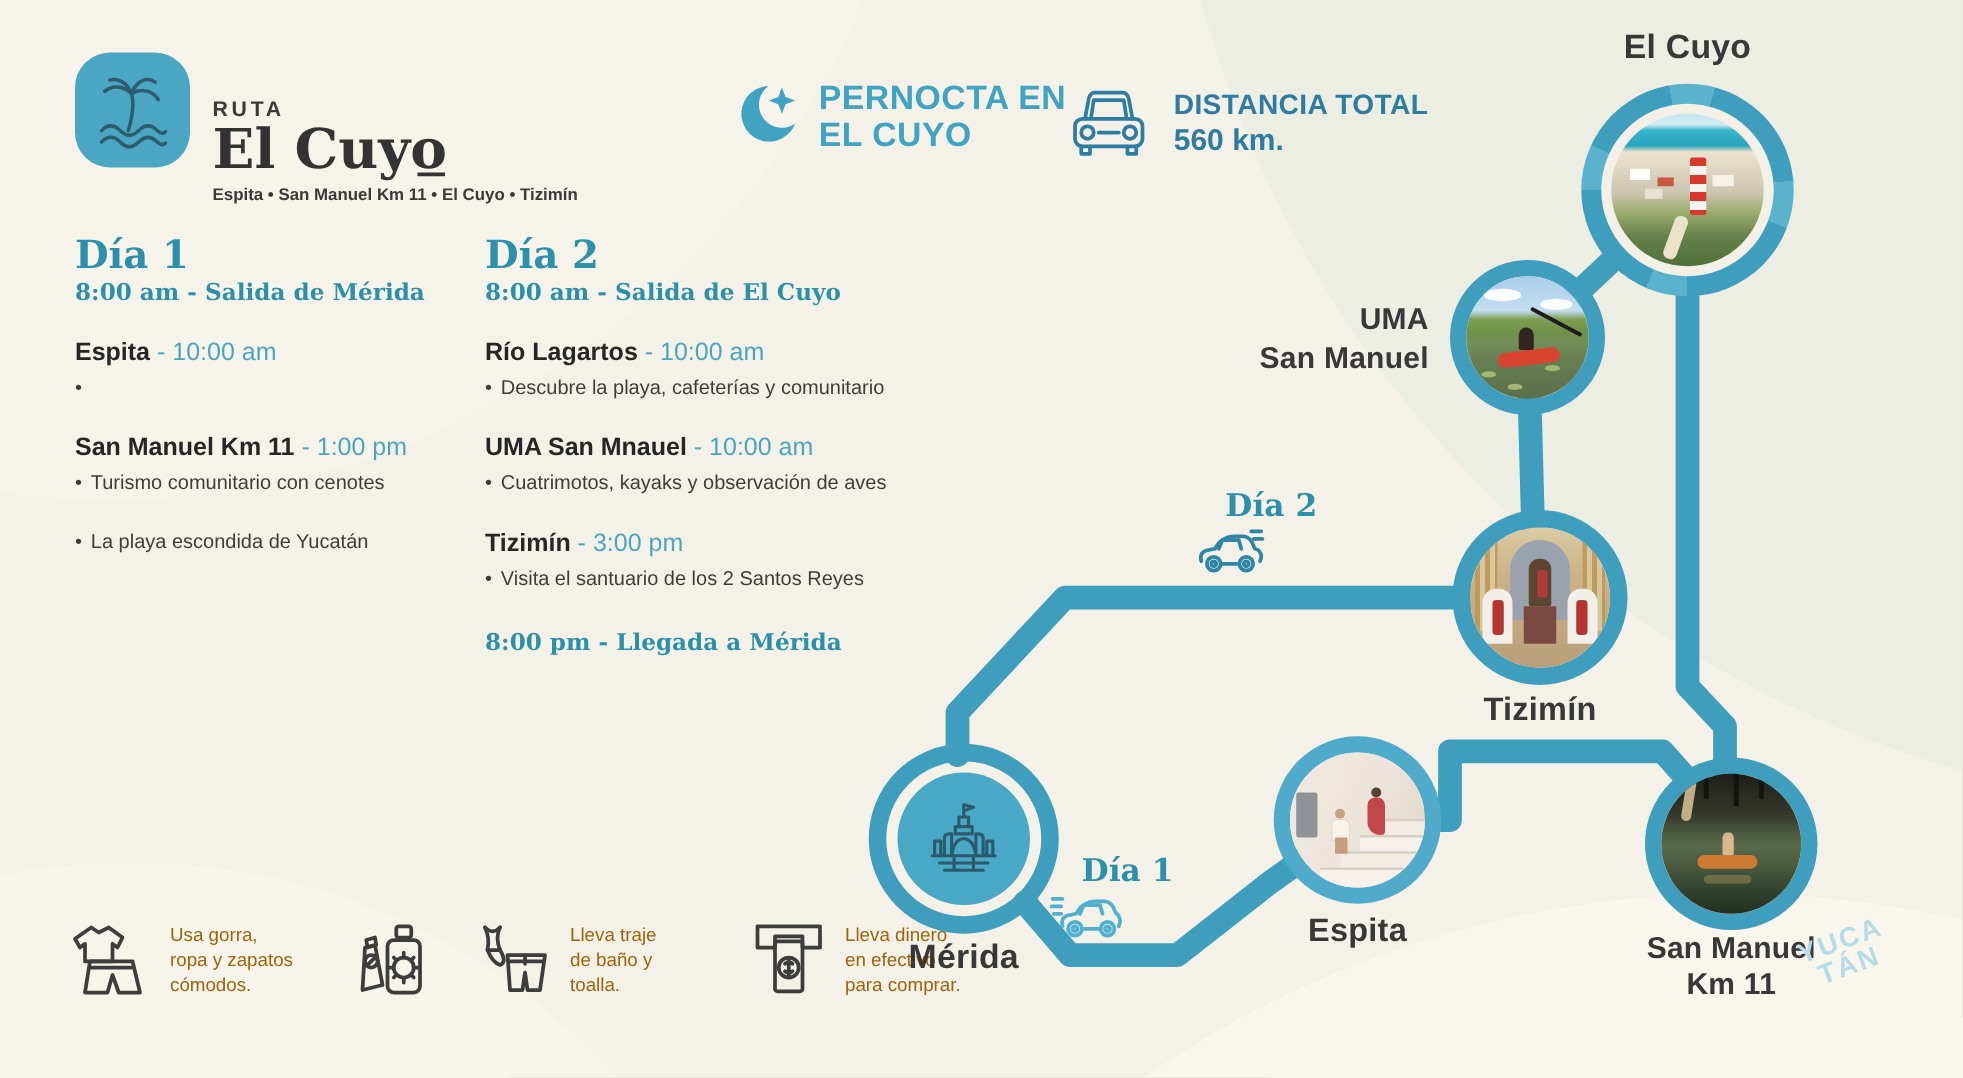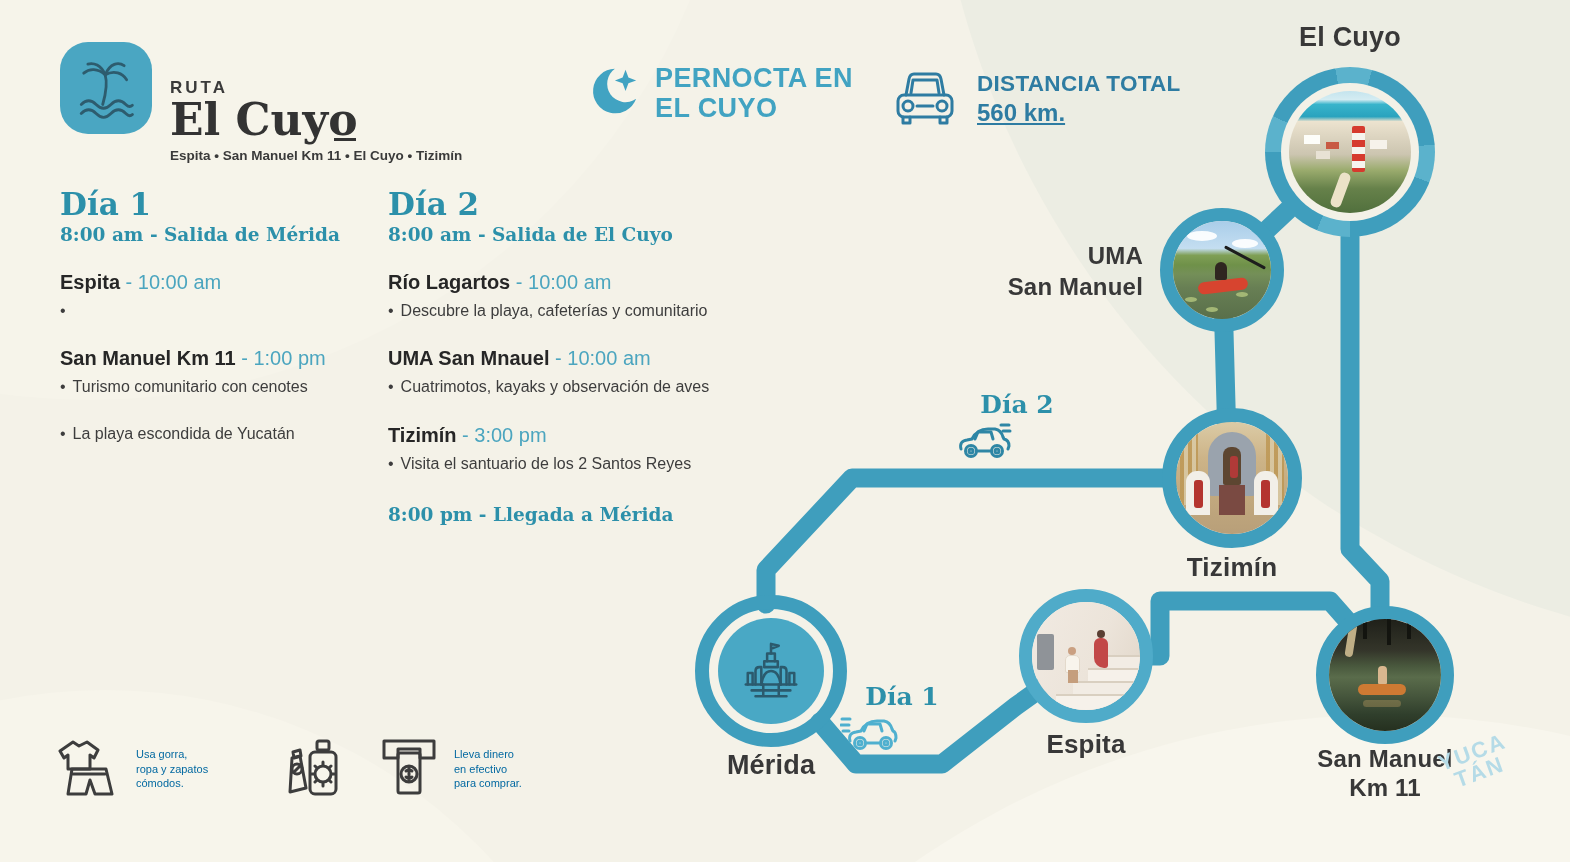--- a/index.html
+++ b/index.html
@@ -19,41 +19,41 @@
   .logo-mark{left:60px;top:42px;width:92px;height:92px;border-radius:28px;background:#4aa6c2;
              display:grid;place-items:center;}
   .logo-text{left:170px;top:58px;}
   .logo-kicker{font-size:17px;font-weight:700;letter-spacing:3px;color:#3a3a3a;margin-top:20px;}
   .logo-title{font-family:"DejaVu Serif",serif;font-weight:700;font-size:44px;line-height:1.02;color:#333;position:relative;display:inline-block;}
   .logo-title::after{content:"";position:absolute;right:2px;bottom:2px;width:22px;height:3px;background:#333;}
   .logo-subtitle{font-size:13.5px;font-weight:700;color:#3a3a3a;margin-top:5px;}
 
   .pernocta{left:583px;top:64px;display:flex;gap:14px;align-items:flex-start;}
   .pernocta-text{font-size:27px;font-weight:800;color:#41a3c2;line-height:1.1;letter-spacing:.4px;}
-  .distance{left:893px;top:70px;display:flex;gap:20px;align-items:center;}
+  .distance{left:855px;top:70px;display:flex;gap:20px;align-items:center;}
   .distance-text div:first-child{font-size:22.5px;font-weight:700;color:#2e7ca2;letter-spacing:.3px;}
-  .distance-text div:last-child{font-size:24px;font-weight:800;color:#2e7ca2;margin-top:2px;text-decoration:underline;}
+  .distance-text div:last-child{font-size:24px;font-weight:800;color:#2e7ca2;margin-top:2px;}
 
   
   .day-col{width:322px;}
   .day1-col{left:60px;top:188px;}
   .day2-col{left:388px;top:188px;}
   .day-title{font-family:"DejaVu Serif",serif;font-weight:700;font-size:31px;color:#2c90aa;line-height:1.05;}
   .day-departure,.day-arrival{font-family:"DejaVu Serif",serif;font-weight:700;font-size:18.5px;color:#2c90aa;margin-top:3px;}
   .stop{margin-top:25px;}
   .stop-head{font-size:20px;line-height:1.2;}
   .stop-name{font-weight:700;color:#262626;}
   .stop-time{font-weight:400;color:#4ba5bf;}
   .stop-note{display:flex;gap:7px;font-size:16px;color:#3d3d3d;margin-top:6px;line-height:1.35;}
   .day-arrival{margin-top:30px;}
 
   
   .tips{left:52px;top:736px;display:flex;gap:36px;align-items:center;}
   .tip{display:flex;gap:14px;align-items:center;}
-  .tip-text{font-size:11px;color:#0369a1;line-height:1.32;white-space:pre-line;width:108px;}
+  .tip-text{font-size:15px;color:#a16207;line-height:1.32;white-space:pre-line;width:108px;}
 
   
   .node{border-radius:50%;box-sizing:border-box;display:grid;place-items:center;background:transparent;}
   .ring{border:13px solid #3f9ebd;}
   .photo{border-radius:50%;overflow:hidden;position:relative;width:100%;height:100%;}
   .photo span{position:absolute;display:block;}
 
   .node-elcuyo{left:1265px;top:67px;width:170px;height:170px;border-radius:50%;display:grid;place-items:center;
     background:conic-gradient(from 15deg,#3f9ebd 0 70deg,#5bb2cc 70deg 96deg,#3f9ebd 96deg 165deg,#5bb2cc 165deg 188deg,#3f9ebd 188deg 255deg,#5bb2cc 255deg 280deg,#3f9ebd 280deg 335deg,#5bb2cc 335deg 360deg);}
   .node-elcuyo .gapring{width:138px;height:138px;border-radius:50%;background:#f3f1e7;display:grid;place-items:center;}
@@ -278,20 +278,35 @@
             <path d="M13.5 36.5 L20.5 29.5"></path>
           <rect x="30" y="16" width="26" height="42" rx="5"></rect>
           <rect x="37" y="5" width="12" height="9" rx="2"></rect>
           <circle cx="43" cy="38" r="8"></circle>
           <path d="M43 26 L43 29 M43 47 L43 50 M31.5 38 L34.5 38 M51.5 38 L54.5 38 M35 30 L37 32 M49 44 L51 46 M51 30 L49 32 M37 44 L35 46"></path>
         </svg>
       </span>
     </div>
     <div class="tip">
       <span>
+        <svg width="64" height="66" viewBox="0 0 64 66" fill="none" stroke="#3d3d3d" stroke-width="3" stroke-linecap="round" stroke-linejoin="round">
+          <path d="M10 6 Q14 14 12 24 L22 24 Q18 14 22 6"></path>
+          <path d="M12 24 Q16 34 22 36 Q28 34 22 24"></path>
+          <path d="M10 6 Q16 12 22 6"></path>
+          <path d="M28 28 L58 28 L54 56 L44 56 L42 42 L40 56 L30 56 Z"></path>
+          <path d="M29 33 L57 33"></path>
+          <path d="M42 28 L42 35"></path>
+        </svg>
+      </span>
+      <div class="tip-text">Lleva traje
+de baño y
+toalla.</div>
+    </div>
+    <div class="tip">
+      <span>
         <svg width="62" height="66" viewBox="0 0 62 66" fill="none" stroke="#3d3d3d" stroke-width="3" stroke-linecap="round" stroke-linejoin="round">
           <path d="M6 5 L56 5 L56 22 L42 22 L42 13 L20 13 L20 22 L6 22 Z"></path>
           <rect x="20" y="17" width="22" height="40" rx="2"></rect>
           <circle cx="31" cy="38" r="8"></circle>
           <path d="M31 31 L31 45 M28 35 Q31 32.5 34 35 M34 41 Q31 43.5 28 41"></path>
         </svg>
       </span>
       <div class="tip-text">Lleva dinero
 en efectivo
 para comprar.</div>

